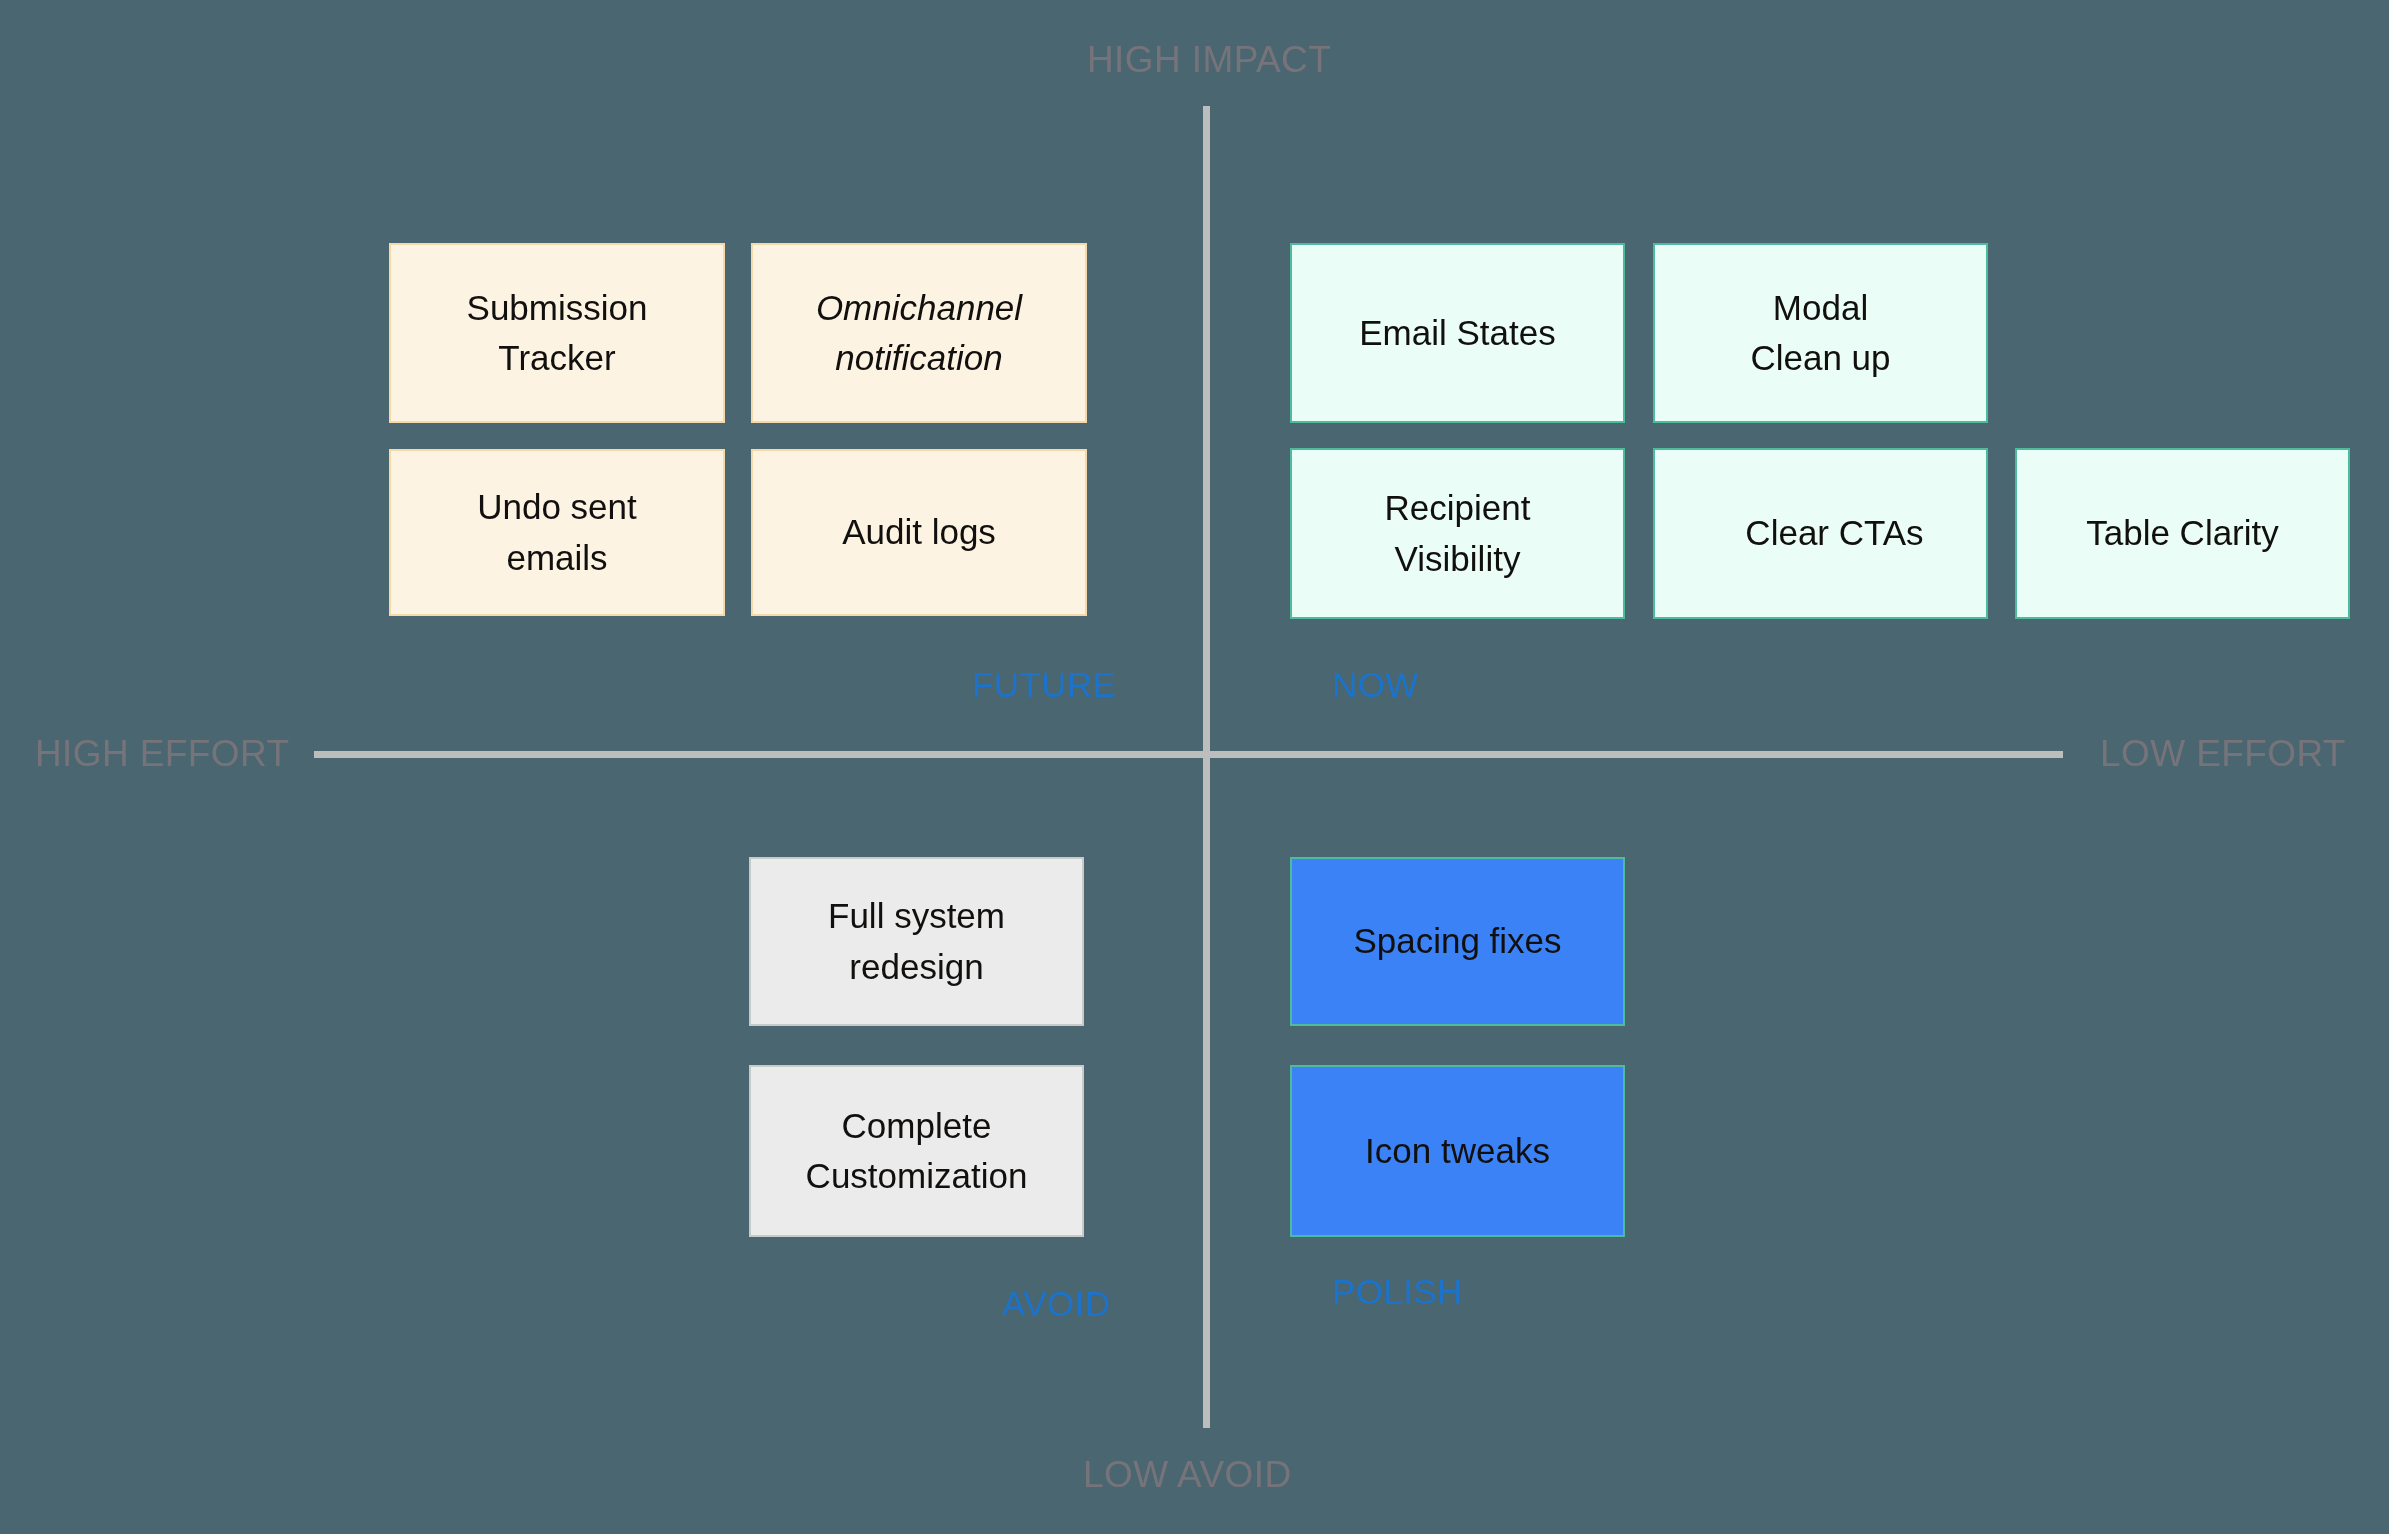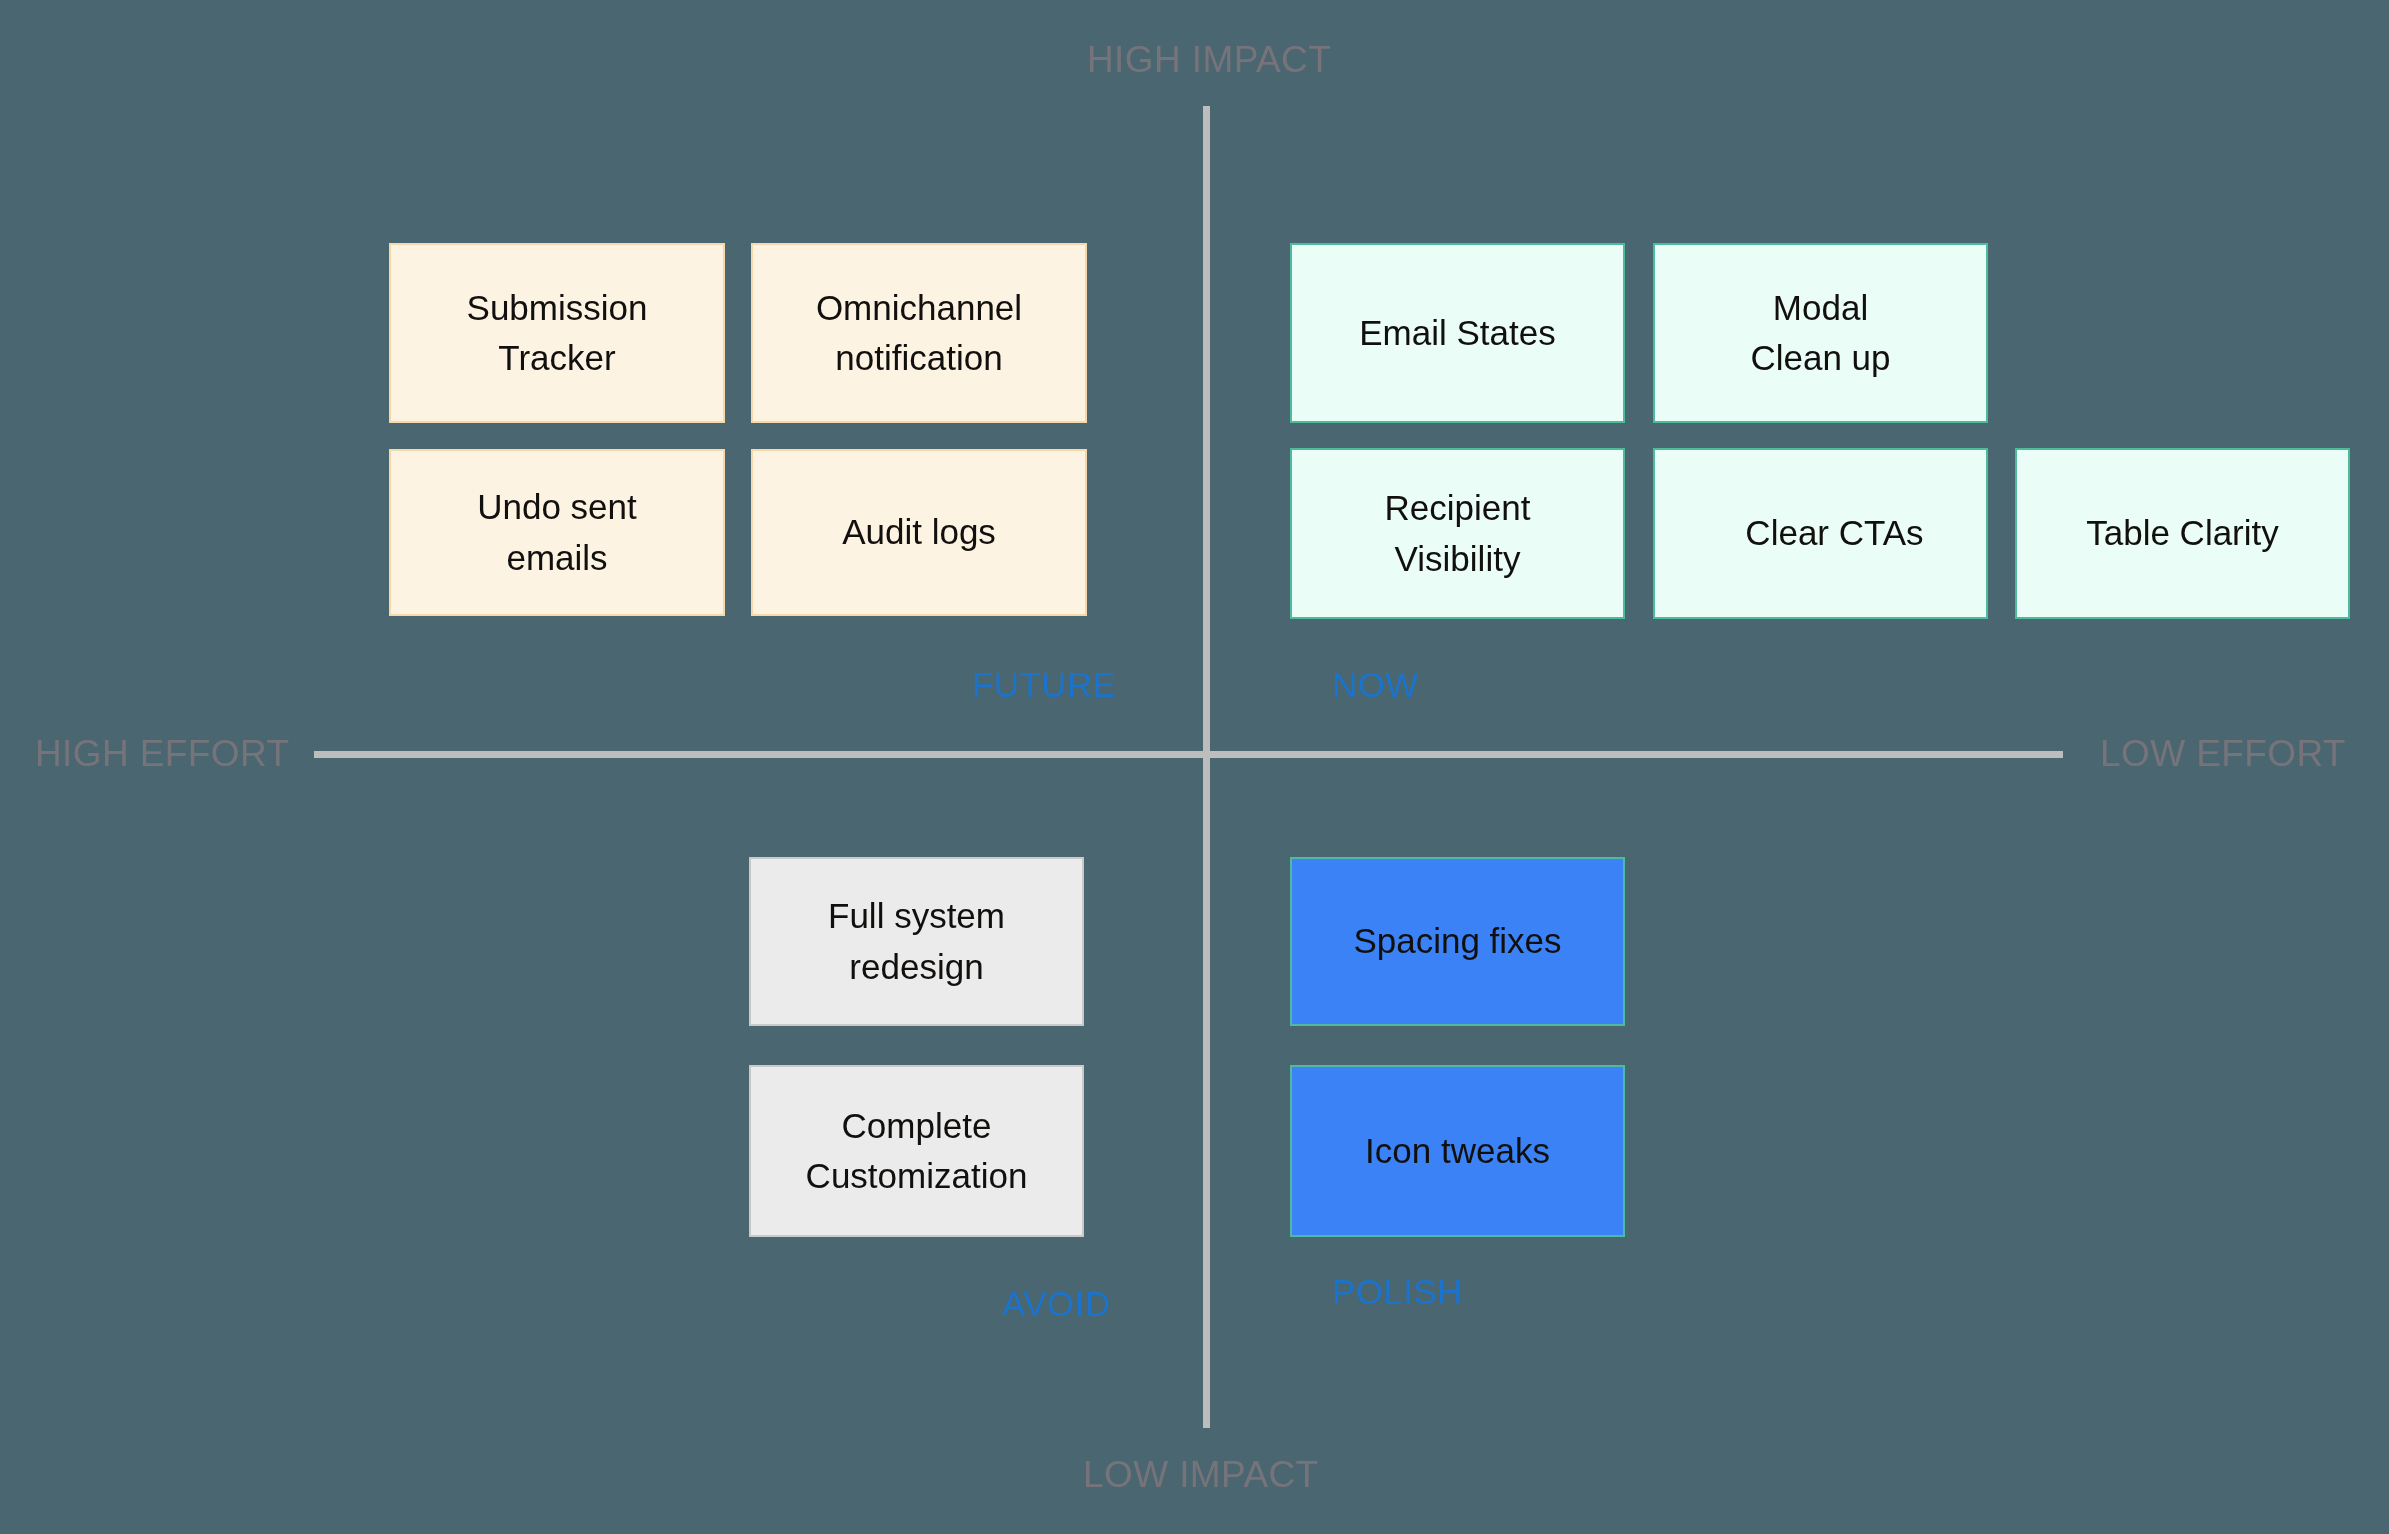--- a/index.html
+++ b/index.html
@@ -102,32 +102,32 @@
 </style>
 </head>
 <body>
 
 <div id="board">
 
   <div class="axis-v"></div>
   <div class="axis-h"></div>
 
   <div class="axis-label top">HIGH IMPACT</div>
-  <div class="axis-label bottom">LOW IMPACT</div>
+  <div class="axis-label bottom">LOW AVOID</div>
   <div class="axis-label left">HIGH EFFORT</div>
   <div class="axis-label right">LOW EFFORT</div>
 
   <div class="quad-label future">FUTURE</div>
   <div class="quad-label now">NOW</div>
   <div class="quad-label avoid">AVOID</div>
   <div class="quad-label polish">POLISH</div>
 
   <div class="card future" style="left:389px;  top:243px;  width:336px; height:180px;">Submission
 Tracker</div>
-  <div class="card future" style="left:751px;  top:243px;  width:336px; height:180px;">Omnichannel
+  <div class="card future" style="left:751px;  top:243px;  width:336px; height:180px;font-style:italic;">Omnichannel
 notification</div>
   <div class="card future" style="left:389px;  top:449px;  width:336px; height:167px;">Undo sent
 emails</div>
   <div class="card future" style="left:751px;  top:449px;  width:336px; height:167px;">Audit logs</div>
 
   <div class="card now" style="left:1290px; top:243px;  width:335px; height:180px;text-align:center;">Email States</div>
   <div class="card now" style="left:1653px; top:243px;  width:335px; height:180px;">Modal
 Clean up</div>
   <div class="card now" style="left:1290px; top:448px;  width:335px; height:171px;">Recipient
 Visibility</div>

